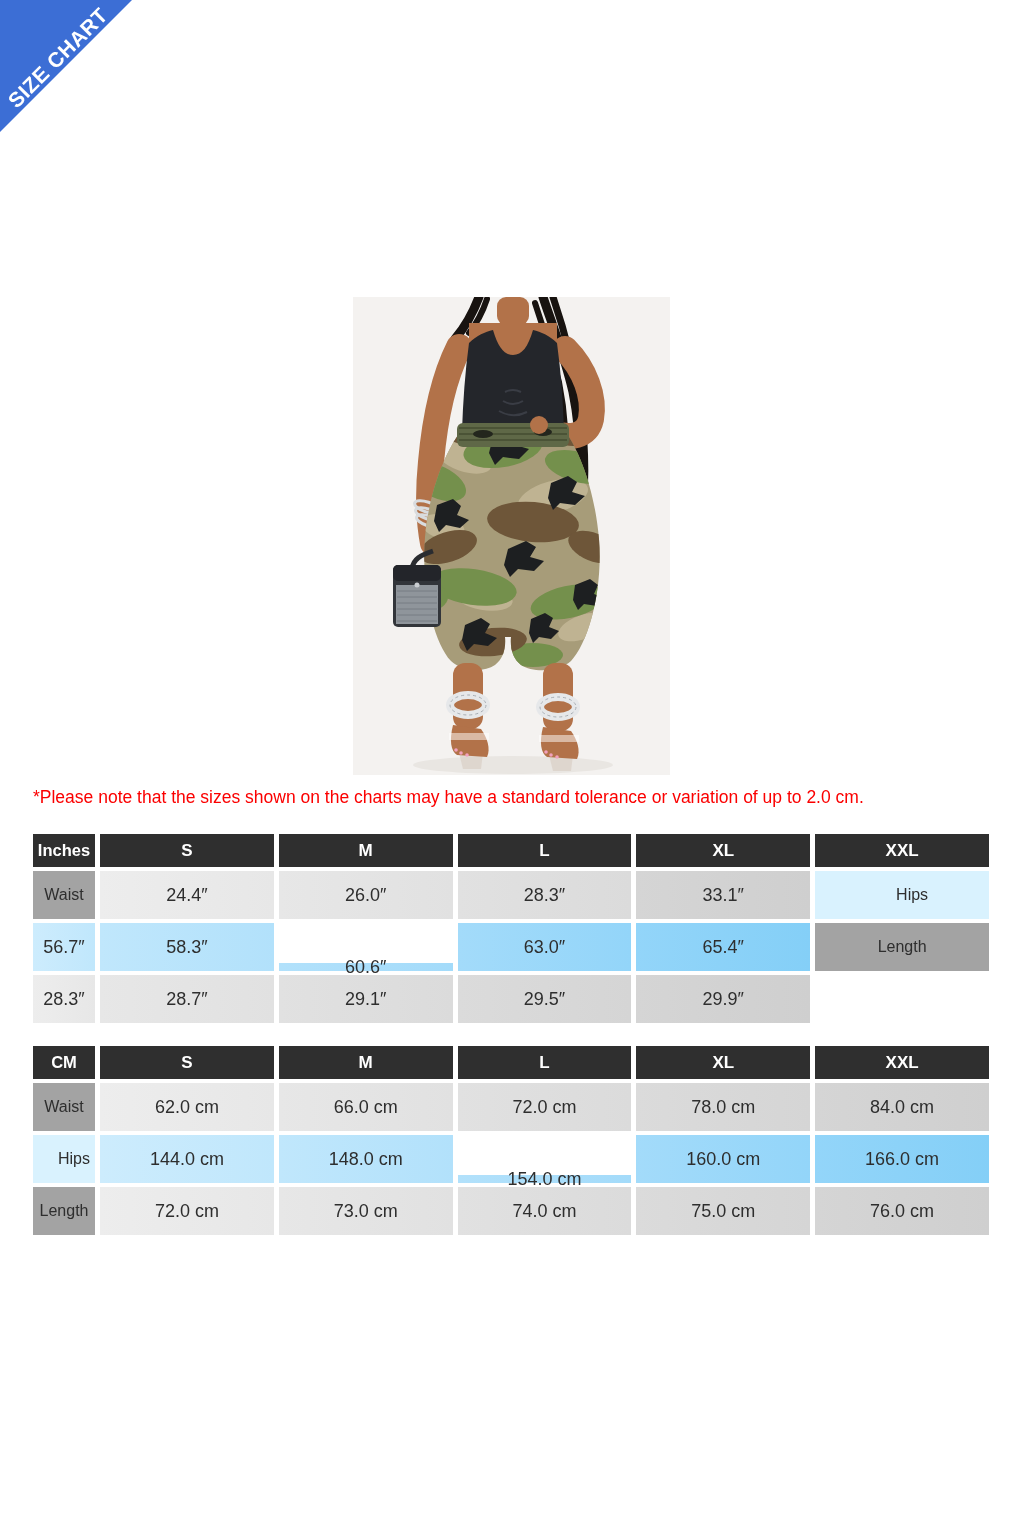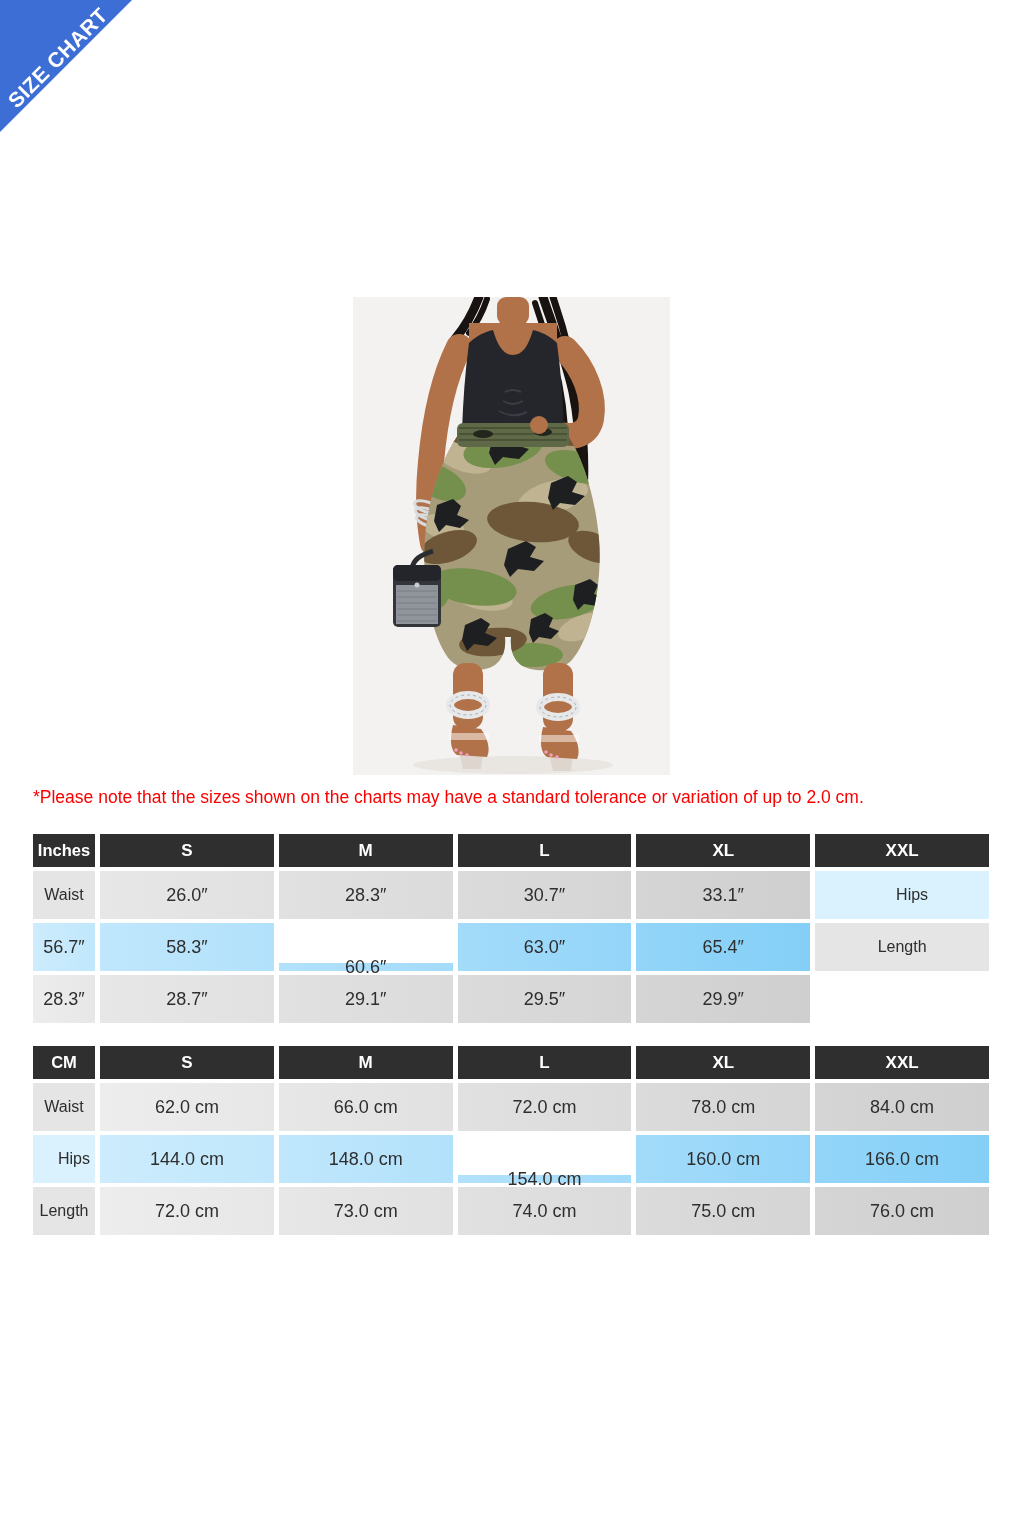--- a/index.html
+++ b/index.html
@@ -26,21 +26,21 @@
   
   .size-table { position:absolute; left:33px; width:956px; display:grid;
     grid-template-columns:62px repeat(5,1fr);
     grid-template-rows:33px 48px 48px 48px;
     gap:4px 5px; background:#ffffff; }
   .cell { display:flex; align-items:center; justify-content:center;
     font-size:18px; color:#2e2e2e; }
   .cell.head { background:#2f2f2f; color:#ffffff; font-weight:bold; font-size:17px; }
   .cell.head.unit { font-size:16.5px; }
   .cell.label { font-size:16px; }
-  .cell.label.gray { background:#e5e5e5; }
+  .cell.label.gray { background:#a3a3a3; }
   .cell.label.blue { background:#d9f2fe;padding-left:20px; }
   .val.gray.c0 { background:linear-gradient(90deg,#ededed,#e7e7e7); }
   .val.gray.c1 { background:linear-gradient(90deg,#e7e7e7,#e1e1e1); }
   .val.gray.c2 { background:linear-gradient(90deg,#e1e1e1,#dbdbdb); }
   .val.gray.c3 { background:linear-gradient(90deg,#dbdbdb,#d5d5d5); }
   .val.gray.c4 { background:linear-gradient(90deg,#d5d5d5,#cfcfcf); }
   .val.blue.c0 { background:linear-gradient(90deg,#cdecfd,#c0e7fc); }
   .val.blue.c1 { background:linear-gradient(90deg,#c0e7fc,#b2e1fb); }
   .val.blue.c2 { background:linear-gradient(90deg,#b2e1fb,#a3dbfa);margin-top:40px; }
   .val.blue.c3 { background:linear-gradient(90deg,#a3dbfa,#93d5f9); }
@@ -198,23 +198,23 @@
   <p class="note">*Please note that the sizes shown on the charts may have a standard tolerance or variation of up to 2.0 cm.</p>
 
   <div class="size-table" id="table-inches">
       <div class="cell head unit">Inches</div>
       <div class="cell head">S</div>
       <div class="cell head">M</div>
       <div class="cell head">L</div>
       <div class="cell head">XL</div>
       <div class="cell head">XXL</div>
       <div class="cell label gray">Waist</div>
+      <div class="cell val gray c0">24.4″</div>
       <div class="cell val gray c1">26.0″</div>
       <div class="cell val gray c2">28.3″</div>
-      <div class="cell val gray c3">30.7″</div>
       <div class="cell val gray c4">33.1″</div>
       <div class="cell label blue">Hips</div>
       <div class="cell val blue c0">56.7″</div>
       <div class="cell val blue c1">58.3″</div>
       <div class="cell val blue c2">60.6″</div>
       <div class="cell val blue c3">63.0″</div>
       <div class="cell val blue c4">65.4″</div>
       <div class="cell label gray">Length</div>
       <div class="cell val gray c0">28.3″</div>
       <div class="cell val gray c1">28.7″</div>

